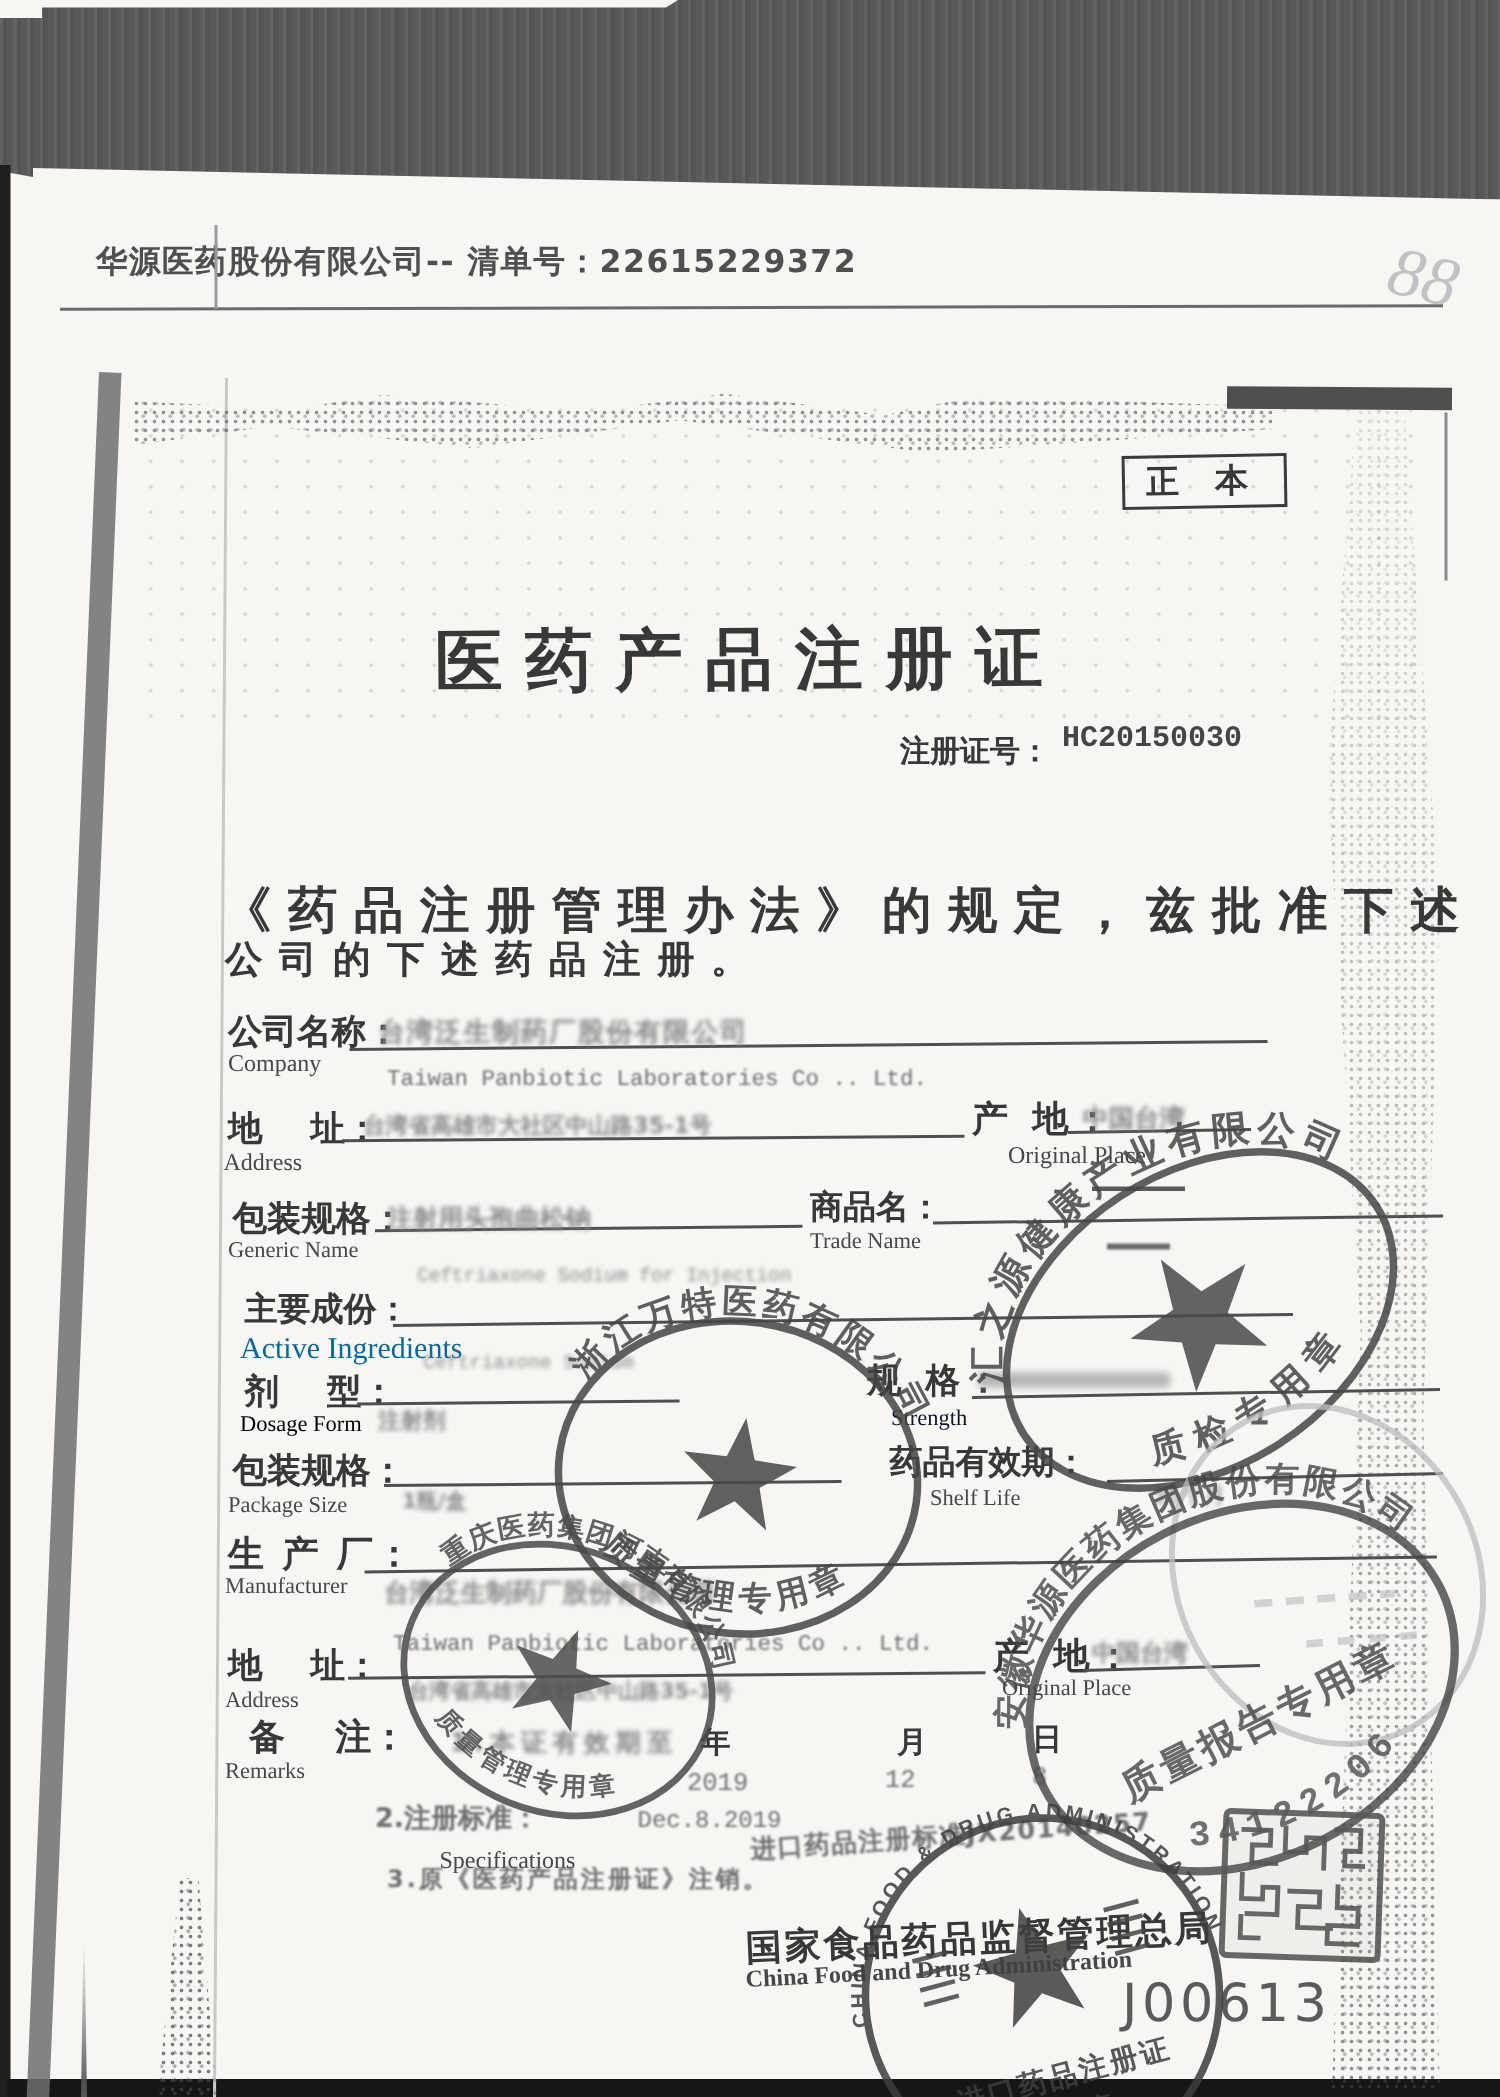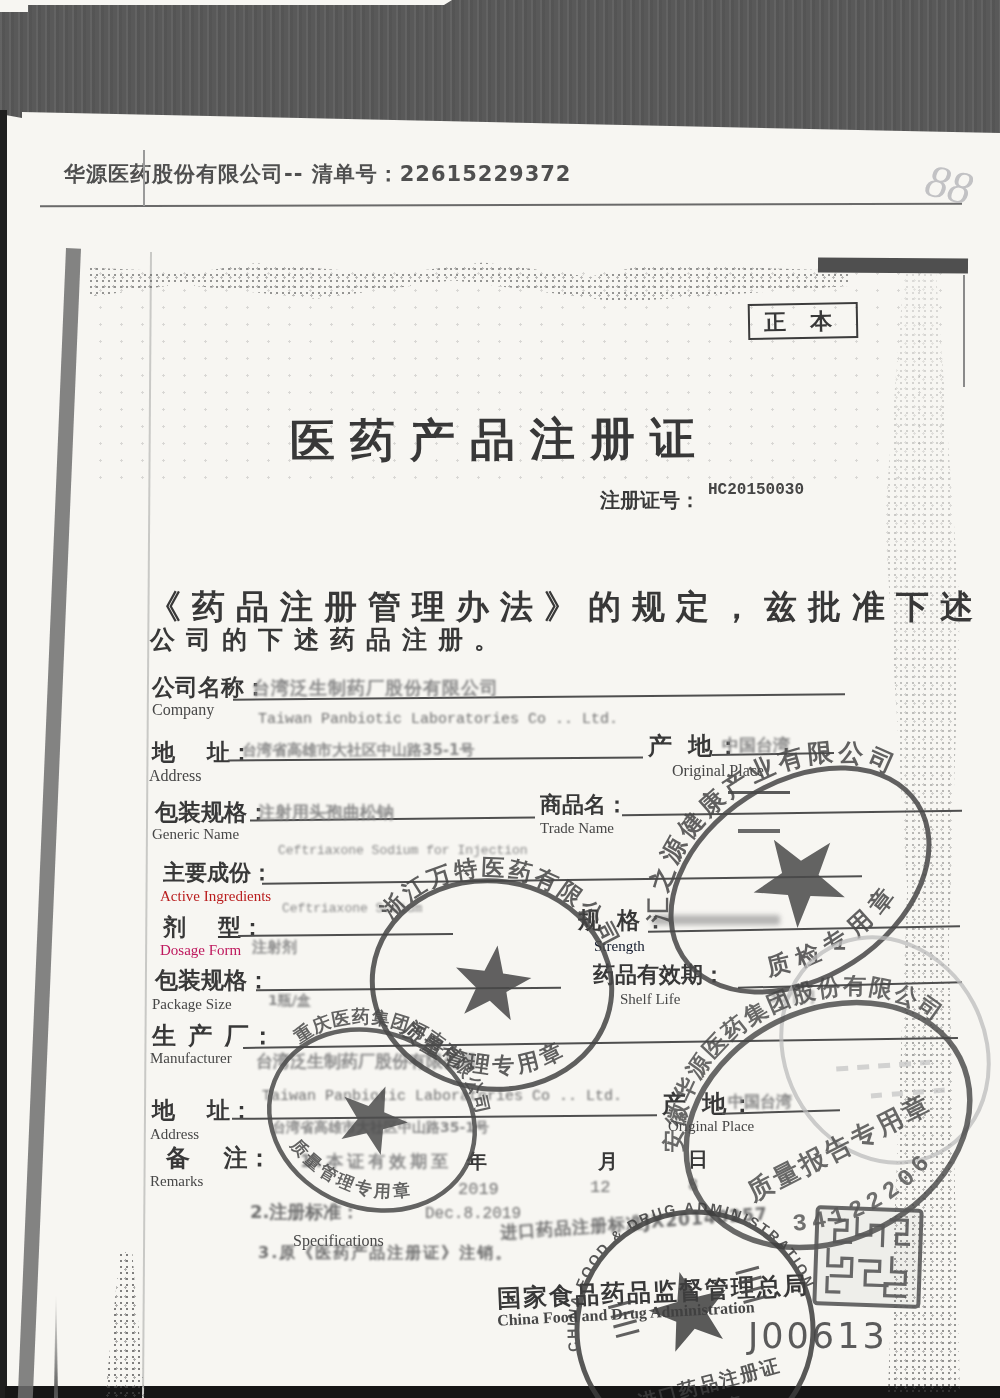--- a/index.html
+++ b/index.html
@@ -59,21 +59,21 @@
               clip-path:polygon(32% 0,52% 0,72% 100%,8% 100%);"></div>
   <div class="abs" style="left:54px;top:1295px;width:4px;height:103px;background:linear-gradient(to bottom,transparent,#555);
               clip-path:polygon(40% 0,60% 0,100% 100%,0 100%);"></div>
 
   <div class="abs cn b ink" style="left:748px;top:303px;width:92px;height:32px;border:2.5px solid #3c3c3c;text-align:center;
               font-size:22px;letter-spacing:24px;padding-left:14px;line-height:33px;transform:rotate(-1deg);">正本</div>
 
   <div class="abs serif b ink" style="left:240px;top:410px;width:520px;text-align:center;font-size:45px;letter-spacing:15px;transform:rotate(-0.4deg);">医药产品注册证</div>
 
   <div class="abs cn b ink" style="left:600px;top:487px;font-size:20px;">注册证号：</div>
-  <div class="abs mono b" style="left:708px;top:481px;font-size:16px;color:#454545;">HC20150030</div>
+  <div class="abs mono b" style="left:708px;top:481px;font-size:20px;color:#454545;">HC20150030</div>
 
   <div class="abs cn b ink" style="left:148px;top:585px;font-size:33px;letter-spacing:11px;">《药品注册管理办法》的规定，兹批准下述</div>
   <div class="abs cn b ink" style="left:150px;top:623px;font-size:25px;letter-spacing:11px;">公司的下述药品注册。</div>
 
   <div class="abs cn b ink" style="left:152px;top:672px;font-size:23px;">公司名称：</div>
   <div class="abs serif" style="left:152px;top:701px;font-size:16px;color:#474747;">Company</div>
   <div class="abs uline" style="left:233px;top:696px;width:612px;transform:rotate(-0.5deg);"></div>
   <div class="abs cn b blur2" style="left:252px;top:676px;font-size:18px;letter-spacing:1px;">台湾泛生制药厂股份有限公司</div>
   <div class="abs mono blur1" style="left:258px;top:711px;font-size:15px;">Taiwan Panbiotic Laboratories Co .. Ltd.</div>
 
@@ -91,26 +91,26 @@
   <div class="abs uline" style="left:250px;top:818px;width:285px;transform:rotate(-0.6deg);"></div>
   <div class="abs cn b blur2" style="left:258px;top:801px;font-size:17px;">注射用头孢曲松钠</div>
   <div class="abs mono blur2" style="left:278px;top:843px;font-size:13px;">Ceftriaxone Sodium for Injection</div>
   <div class="abs cn b ink" style="left:540px;top:790px;font-size:22px;">商品名：</div>
   <div class="abs serif" style="left:540px;top:820px;font-size:15px;color:#474747;">Trade Name</div>
   <div class="abs uline" style="left:622px;top:812px;width:340px;transform:rotate(-0.8deg);"></div>
   <div class="abs" style="left:728px;top:791px;width:62px;height:3px;background:#5a5a5a;filter:blur(.5px);"></div>
   <div class="abs" style="left:738px;top:829px;width:42px;height:3.5px;background:#6a6a6a;filter:blur(.6px);"></div>
 
   <div class="abs cn b ink" style="left:163px;top:858px;font-size:22px;">主要成份：</div>
-  <div class="abs serif" style="left:160px;top:888px;font-size:15px;color:#b91c1c;">Active Ingredients</div>
+  <div class="abs serif" style="left:160px;top:888px;font-size:20px;color:#0369a1;">Active Ingredients</div>
   <div class="abs uline" style="left:262px;top:879px;width:600px;transform:rotate(-0.7deg);"></div>
   <div class="abs mono blur2" style="left:282px;top:901px;font-size:13px;">Ceftriaxone Sodium</div>
 
   <div class="abs cn b ink" style="left:163px;top:912px;font-size:23px;white-space:pre;">剂    型：</div>
-  <div class="abs serif" style="left:160px;top:942px;font-size:15px;color:#be185d;">Dosage Form</div>
+  <div class="abs serif" style="left:160px;top:942px;font-size:15px;color:#000000;">Dosage Form</div>
   <div class="abs uline" style="left:238px;top:934px;width:215px;transform:rotate(-0.5deg);"></div>
   <div class="abs cn b blur2" style="left:252px;top:938px;font-size:15px;">注射剂</div>
   <div class="abs cn b ink" style="left:578px;top:905px;font-size:23px;letter-spacing:4px;">规 格：</div>
   <div class="abs serif" style="left:594px;top:938px;font-size:15px;color:#0f172a;">Strength</div>
   <div class="abs uline" style="left:648px;top:928px;width:312px;transform:rotate(-1deg);"></div>
   <div class="abs smudge" style="left:652px;top:915px;width:128px;height:10px;"></div>
 
   <div class="abs cn b ink" style="left:155px;top:965px;font-size:23px;">包装规格：</div>
   <div class="abs serif" style="left:152px;top:996px;font-size:15px;color:#474747;">Package Size</div>
   <div class="abs uline" style="left:256px;top:988px;width:305px;transform:rotate(-0.5deg);"></div>

